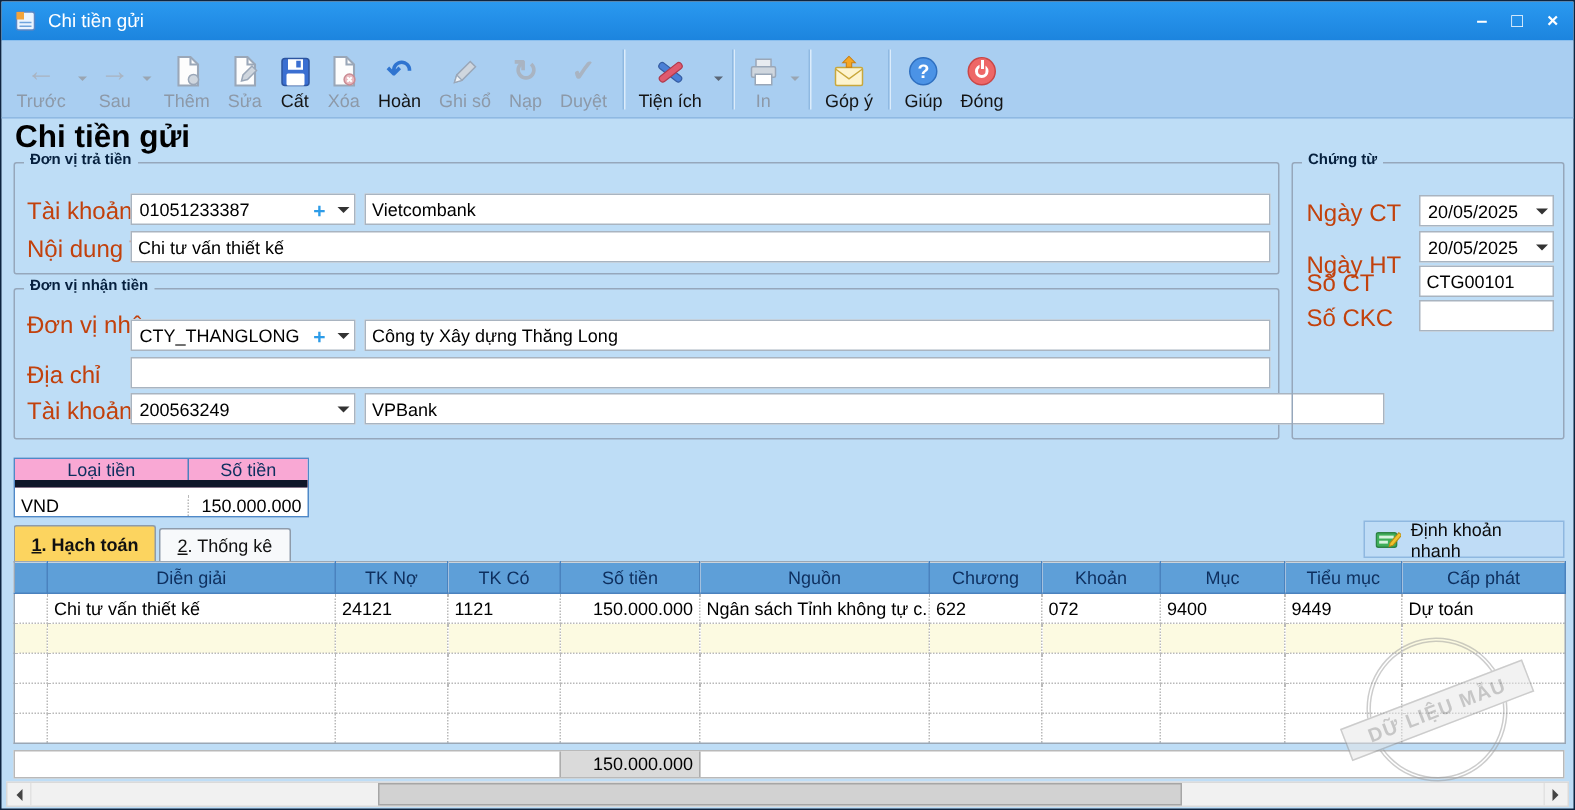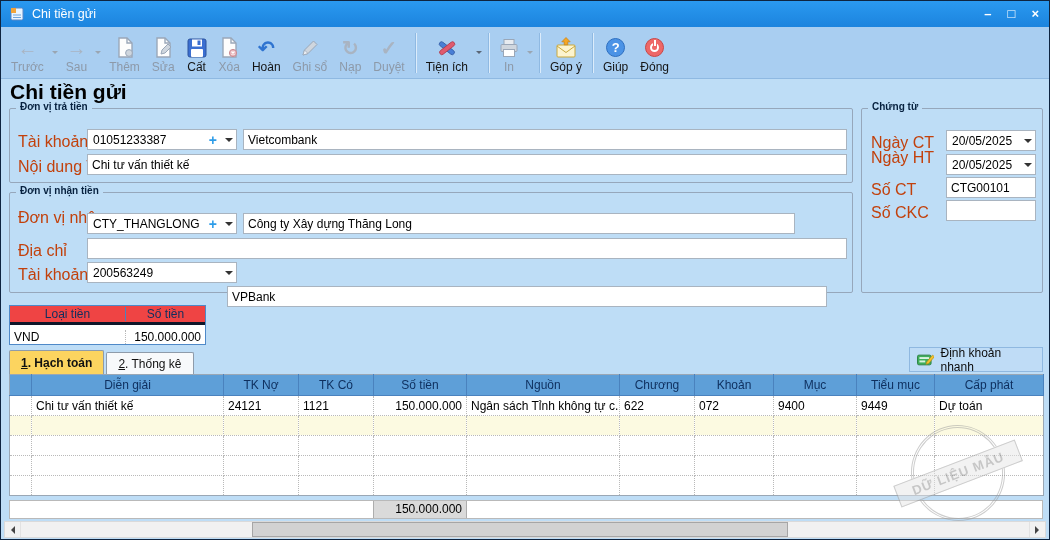--- a/index.html
+++ b/index.html
@@ -47,22 +47,22 @@
   .tbox { position:absolute; height:21px; border:1px solid #A9B4C0; background:#fff;
     font-family:inherit; font-size:12px; color:#000; padding:0 4px; }
   .combo { position:absolute; height:21px; background:#fff; border:1px solid #A9B4C0;
     display:flex; align-items:center; }
   .combo .cval { flex:1; padding:0 5px; white-space:nowrap; overflow:hidden; }
   .combo .cplus { color:#2D9CE8; font-weight:bold; font-size:14px; padding-right:4px; }
   .combo .cdrop { width:15px; align-self:stretch; display:flex; align-items:center; justify-content:center; }
   .combo .cdrop i { width:0; height:0; border:4px solid transparent; border-top-color:#333; margin-top:4px; }
   
   .curtable { position:absolute; left:8px; top:304px; width:197px; border:1px solid #4F89C8; background:#fff; }
-  .cur-h { display:flex; background:#ef4444; color:#0E2F5E; height:19px; align-items:center;
-    border-bottom:3px solid #0f172a; }
+  .cur-h { display:flex; background:#f9a8d4; color:#0E2F5E; height:19px; align-items:center;
+    border-bottom:5px solid #0f172a; }
   .cur-h .c1 { width:116px; text-align:center; border-right:1px solid #4a82be; }
   .cur-h .c2 { flex:1; text-align:center; }
   .cur-r { display:flex; height:19px; align-items:flex-end; }
   .cur-r .c1 { width:116px; padding:0 4px; border-right:1px dotted #b9b9b9; }
   .cur-r .c2 { flex:1; padding:0 4px; text-align:right; }
   
   .tabs { position:absolute; left:8px; top:349px; display:flex; align-items:flex-end; }
   .tab { height:22px; padding:0 11px; display:flex; align-items:center; font-size:12px;
     border:1px solid #8E9BAA; border-bottom:none; background:#F7F9FB; margin-right:2px;
     border-radius:2px 2px 0 0; color:#111; }
@@ -288,43 +288,43 @@
   <div class="groupbox" style="left:8px; top:191px; width:844px; height:101px;">
     <div class="gb-title">Đơn vị nhận tiền</div>
     <div class="flabel" style="left:8px; top:16px;">Đơn vị nhận</div>
     <div class="combo" style="left:77px; top:20px; width:150px;">
       <span class="cval">CTY_THANGLONG</span>
       <span class="cplus">+</span>
       <span class="cdrop">
           <i></i>
         </span>
     </div>
-    <input class="tbox" style="left: 233px; top: 20px; width: 552px;" value="Công ty Xây dựng Thăng Long">
+    <input class="tbox" style="left: 233px; top: 20px; width: 604px;" value="Công ty Xây dựng Thăng Long">
     <div class="flabel" style="left:8px; top:49px;">Địa chỉ</div>
     <input class="tbox" style="left: 77px; top: 45px; width: 760px;" value="">
     <div class="flabel" style="left:8px; top:73px;">Tài khoản</div>
     <div class="combo" style="left:77px; top:69px; width:150px;">
       <span class="cval">200563249</span>
       <span class="cdrop">
           <i></i>
         </span>
     </div>
-    <input class="tbox" style="left: 217px; top: 69px; width: 600px; margin-top: 24px;" value="VPBank">
+    <input class="tbox" style="left: 233px; top: 69px; width: 680px;" value="VPBank">
   </div>
 
   <div class="groupbox" style="left:860px; top:107px; width:182px; height:185px;">
     <div class="gb-title">Chứng từ</div>
     <div class="flabel" style="left:9px; top:25px;">Ngày CT</div>
     <div class="combo" style="left:84px; top:21px; width:90px;">
       <span class="cval">20/05/2025</span>
       <span class="cdrop">
           <i></i>
         </span>
     </div>
-    <div class="flabel" style="left:9px; top:40px;">Ngày HT</div>
+    <div class="flabel" style="left:9px; top:60px;">Ngày HT</div>
     <div class="combo" style="left:84px; top:45px; width:90px;">
       <span class="cval">20/05/2025</span>
       <span class="cdrop">
           <i></i>
         </span>
     </div>
     <div class="flabel" style="left:9px; top:72px;">Số CT</div>
     <input class="tbox" style="left: 84px; top: 68px; width: 90px;" value="CTG00101">
     <div class="flabel" style="left:9px; top:95px;">Số CKC</div>
     <input class="tbox" style="left: 84px; top: 91px; width: 90px;" value="">

